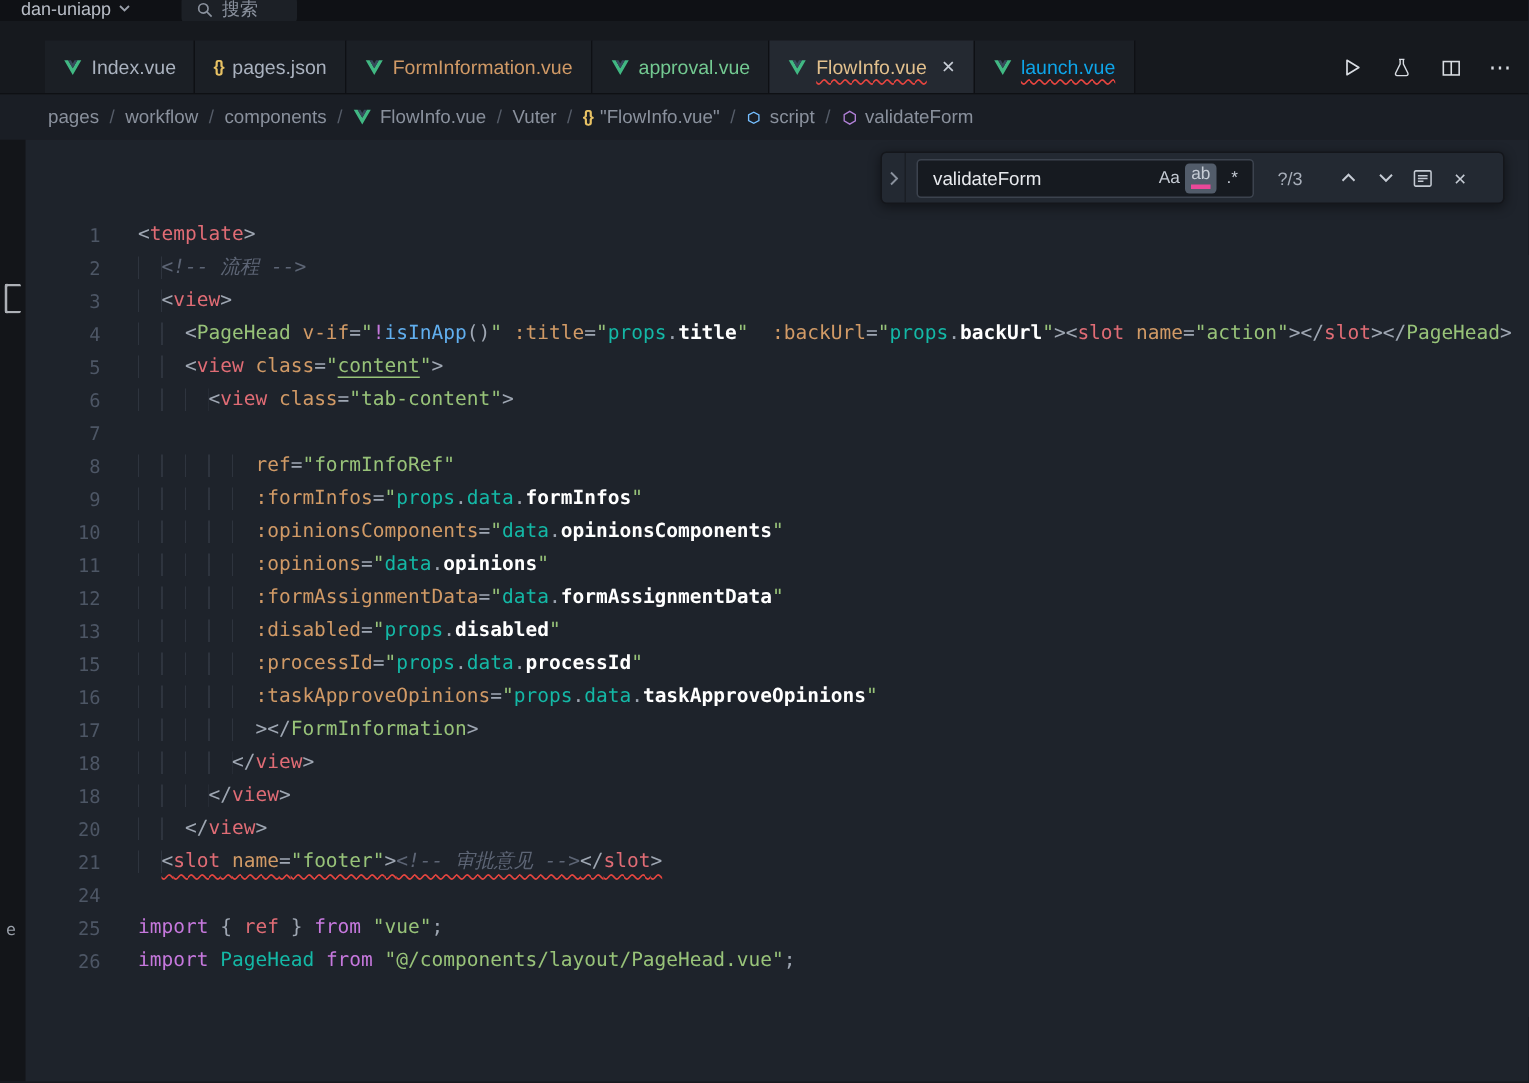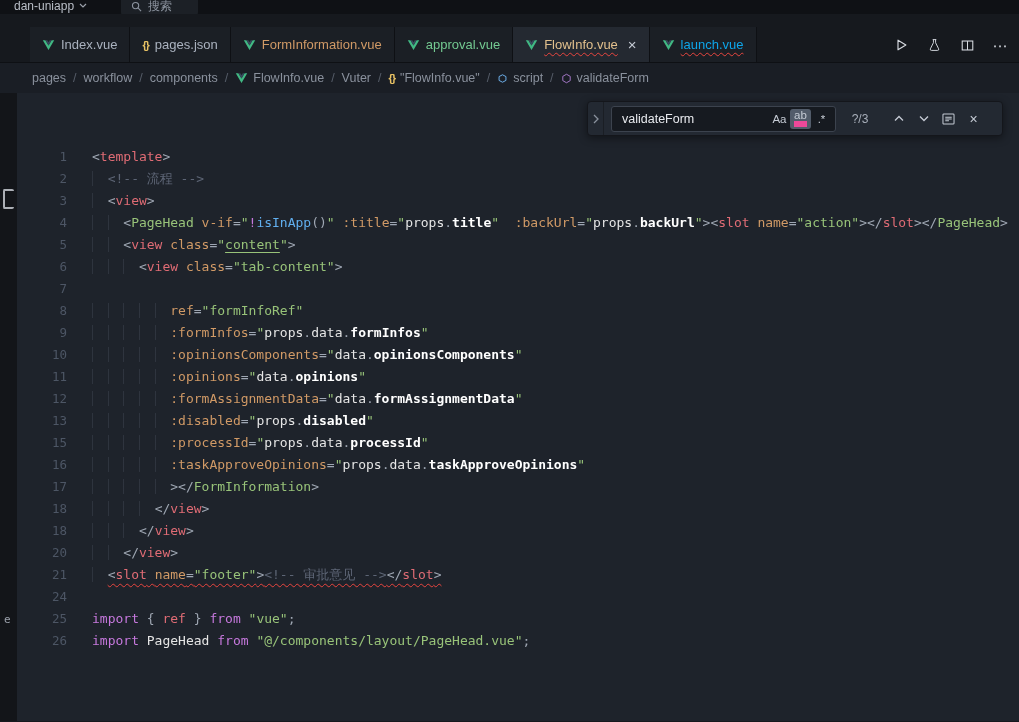--- a/index.html
+++ b/index.html
@@ -33,39 +33,39 @@
   .strip-mark2{position:absolute;left:4px;top:520px;color:#9aa0aa;font-size:11px;font-family:"DejaVu Sans Mono",monospace}
   .code-scroll{position:absolute;left:17px;top:53px;right:0}
   .code-line{height:22px;display:flex;white-space:pre;font-family:"DejaVu Sans Mono",monospace;font-size:13px;line-height:22px}
   .ln{width:50px;text-align:right;color:#4d5665;font-size:12.5px;flex:none;user-select:none}
   .lc{padding-left:25px;color:#abb2bf}
   .tk-p{color:#9fa7b3}
   .tk-t{color:#e06c75}
   .tk-g{color:#98c379}
   .tk-a{color:#d19a66}
   .tk-s{color:#98c379}
-  .tk-e{color:#e5e5e5}
+  .tk-e{color:#14b8a6}
   .tk-b{color:#ffffff;font-weight:700}
   .tk-d{color:#9aa2ae}
   .tk-o{color:#c678dd}
   .tk-f{color:#61afef}
-  .tk-c{color:#5d6575;}
+  .tk-c{color:#5d6575;font-style:italic}
   .tk-k{color:#c678dd}
   .tk-r{color:#e06c75}
   .tk-u{color:#98c379;text-decoration:underline;text-underline-offset:3px}
   .ind{background-image:repeating-linear-gradient(to right,rgba(120,130,150,.18) 0 1px,transparent 1px 2ch)}
   .sq{text-decoration-line:underline;text-decoration-style:wavy;text-decoration-color:#e8453f;text-decoration-thickness:1px;text-underline-offset:4px}
   
   .find{position:absolute;top:8px;right:16px;height:33px;width:414px;background:#232932;border:1px solid #14161b;border-radius:4px;box-shadow:0 2px 8px rgba(0,0,0,.45);display:flex;align-items:center;z-index:5}
   .find-toggle{width:15px;height:100%;display:flex;align-items:center;justify-content:center;color:#8a919d;border-right:1px solid #1a1e24;cursor:pointer}
   .find-box{display:flex;align-items:center;background:#161a20;border:1px solid #3c434e;border-radius:3px;margin-left:7px;height:24px;width:212px;padding:0 3px 0 8px}
   .find-input{flex:1;background:transparent;border:none;outline:none;color:#e8eaee;font-size:12.5px;font-family:"Liberation Sans",sans-serif;min-width:0}
   .opt{width:21px;height:20px;display:flex;align-items:center;justify-content:center;border-radius:3px;color:#c5cbd4;font-size:11.5px;cursor:pointer;flex:none}
   .opt.on{background:#525c6a}
-  .opt.ww span{border-bottom:6px solid #ec4899;line-height:1}
+  .opt.ww span{border-bottom:3px solid #ec4899;line-height:1}
   .find-results{color:#a7aeb9;font-size:12px;margin:0 9px;width:30px;text-align:center}
   .fbtn{width:21px;height:21px;display:flex;align-items:center;justify-content:center;border-radius:3px;color:#c5cbd4;cursor:pointer;margin-left:4px}
   .icon{display:inline-flex;align-items:center;justify-content:center}
 </style>
 </head>
 <body>
 
 <div class="titlebar">
   <div class="titlebar-inner">
     <span class="workspace">

